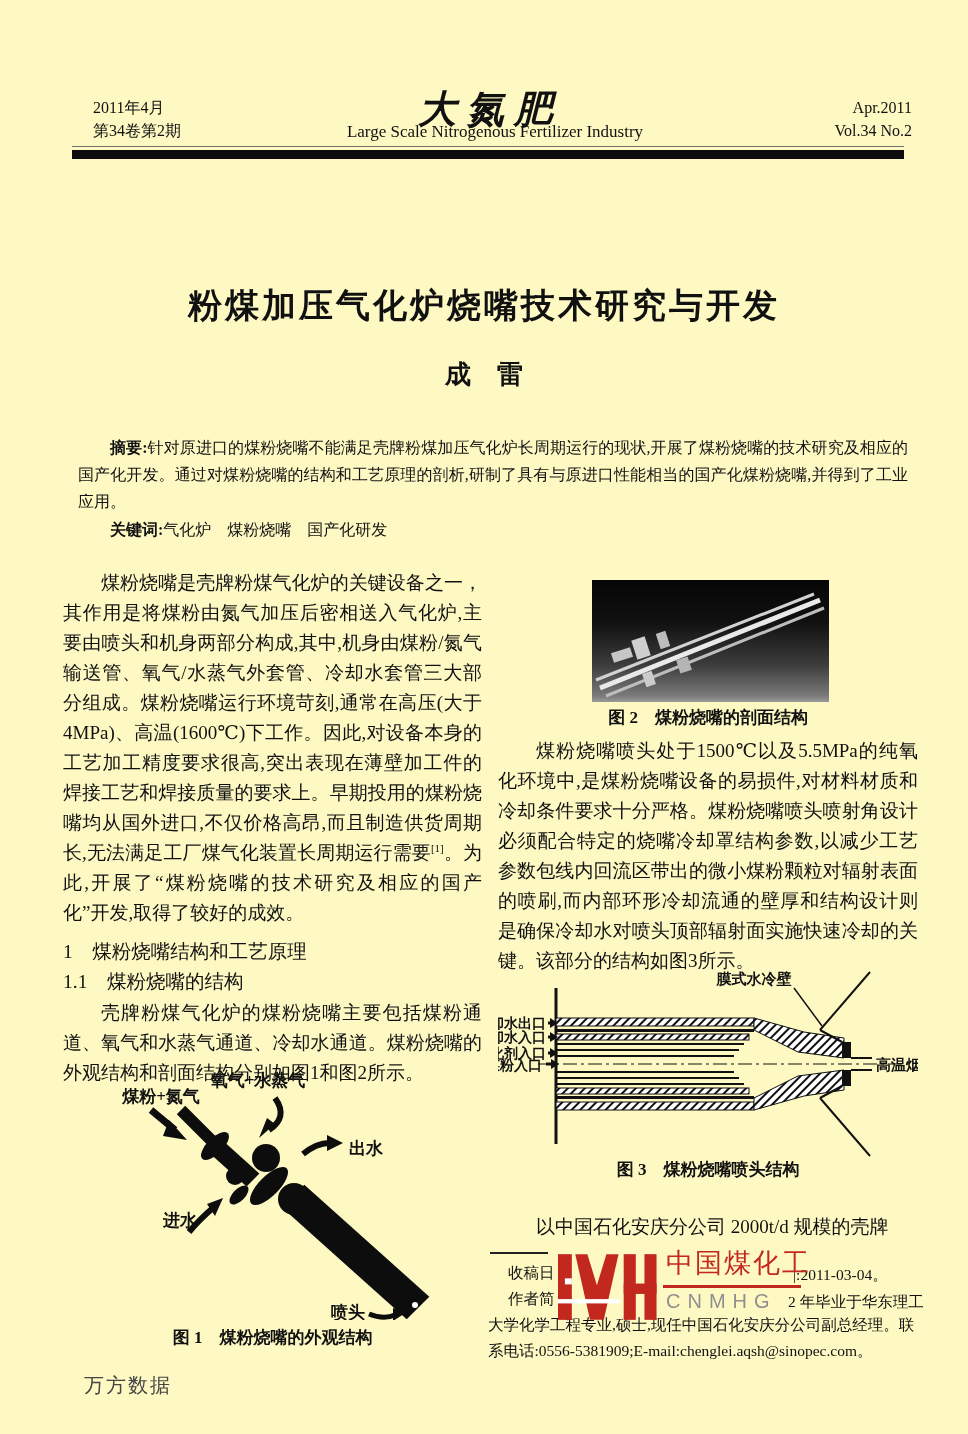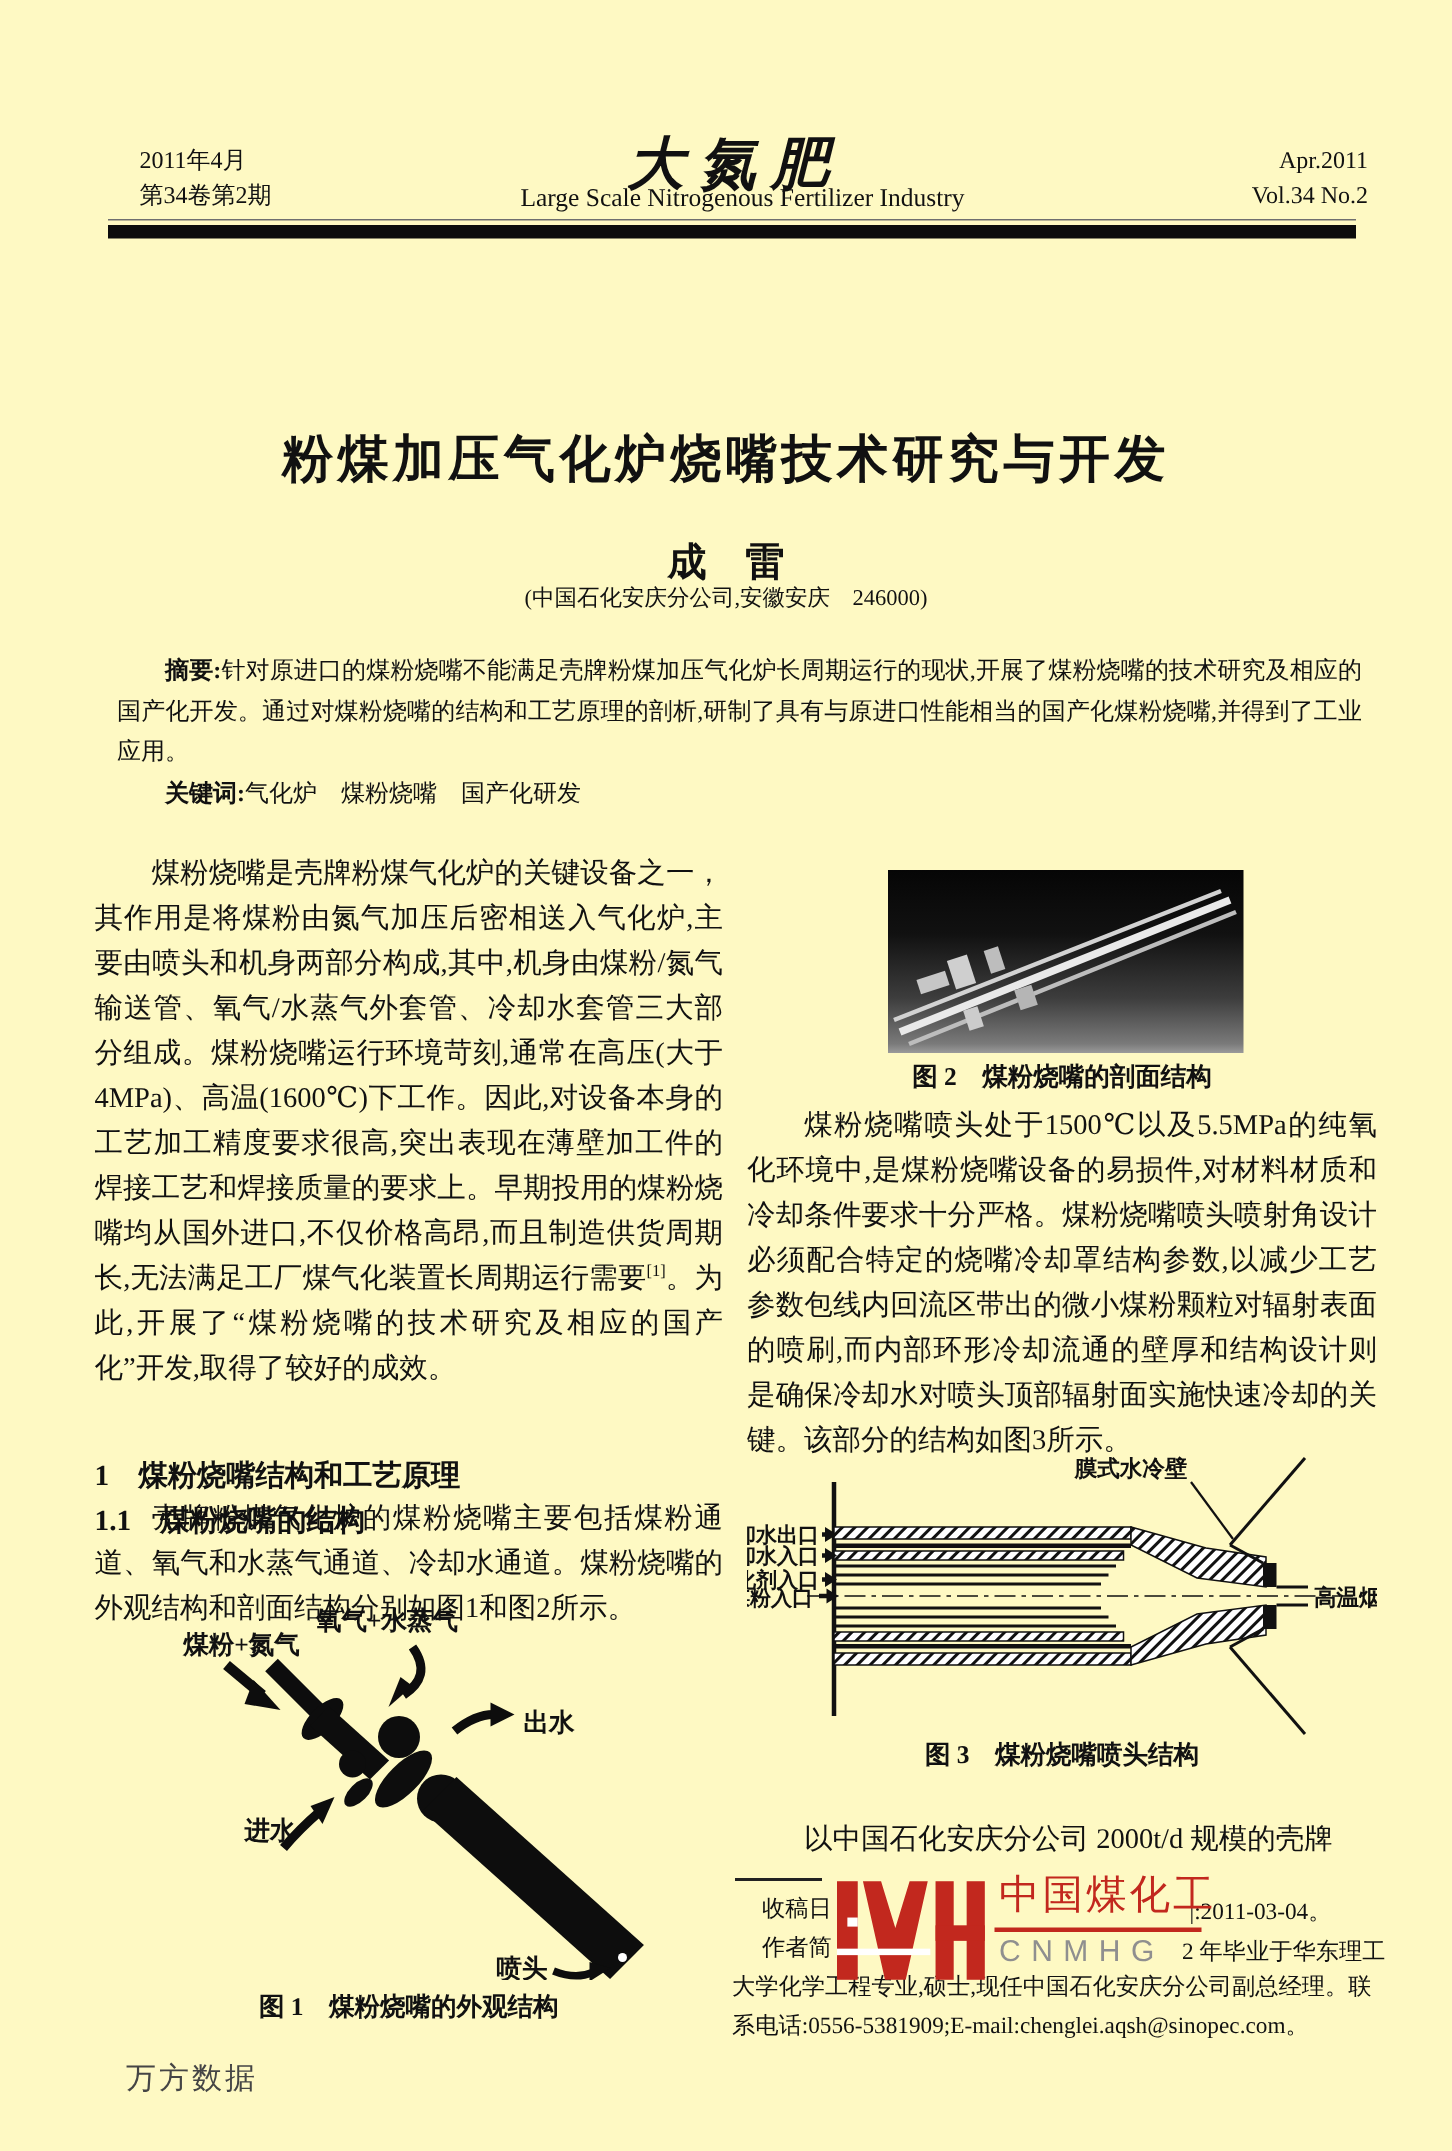--- a/index.html
+++ b/index.html
@@ -16,21 +16,21 @@
   .title{left:0;top:283px;width:968px;text-align:center;font-size:34px;font-weight:bold;letter-spacing:3px;}
   .author{left:0;top:357px;width:968px;text-align:center;font-size:26px;font-weight:bold;}
   .affil{left:0;top:389px;width:968px;text-align:center;font-size:15px;}
   .abstract{left:78px;top:434px;width:830px;font-size:16px;line-height:27px;
             text-align:justify;text-indent:2em;}
   .keywords{left:78px;top:516px;width:830px;font-size:16px;line-height:27px;text-indent:2em;}
   .b{font-weight:bold;text-align:center;}
   .col{width:419px;font-size:19px;line-height:30px;text-align:justify;}
   .indent{text-indent:2em;}
   sup.ref{font-size:11px;vertical-align:super;line-height:0;}
-  .h-sec{font-size:19.5px;font-weight:bold;margin-top:32px;}
+  .h-sec{font-size:19.5px;font-weight:normal;}
   .caption{font-size:17px;font-weight:bold;text-align:center;}
   .photo{background:linear-gradient(180deg,#060606 0%,#111 35%,#3d3d3d 70%,#7a7a7a 95%,#9a9a9a 100%);}
   .footer-txt{font-size:15.5px;line-height:26px;}
   .wm-cn{font-size:27px;color:#c2281e;letter-spacing:2px;font-family:"Liberation Sans","DejaVu Sans",sans-serif;}
   .wm-underline{height:3px;background:#c2281e;}
   .wm-en{font-size:20px;letter-spacing:7px;color:#8f8f8f;font-family:"Liberation Sans","DejaVu Sans",sans-serif;}
   .wanfang{font-size:20px;color:#454545;font-family:"Liberation Sans","DejaVu Sans",sans-serif;letter-spacing:2px;}
   svg text{font-family:"Liberation Serif","DejaVu Serif",serif;fill:#111;}
 </style>
 </head>
@@ -46,21 +46,20 @@
   <div class="abs logo-en">Large Scale Nitrogenous Fertilizer Industry</div>
   <div class="abs jp-right">
     <div>Apr.2011</div>
     <div>Vol.34 No.2</div>
   </div>
   <div class="abs rule-thin"></div>
   <div class="abs rule-thick"></div>
 
   <div class="abs title">粉煤加压气化炉烧嘴技术研究与开发</div>
   <div class="abs author">成　雷</div>
-  <div class="abs affil">(中国石化安庆分公司,安徽安庆　246000)</div>
 
   <div class="abs abstract"><span class="b">摘要:</span><span>针对原进口的煤粉烧嘴不能满足壳牌粉煤加压气化炉长周期运行的现状,开展了煤粉烧嘴的技术研究及相应的国产化开发。通过对煤粉烧嘴的结构和工艺原理的剖析,研制了具有与原进口性能相当的国产化煤粉烧嘴,并得到了工业应用。</span></div>
   <div class="abs keywords"><span class="b">关键词:</span><span>气化炉　煤粉烧嘴　国产化研发</span></div>
 
   <div class="abs col indent" style="left:63px;top:568px;"><span>煤粉烧嘴是壳牌粉煤气化炉的关键设备之一，其作用是将煤粉由氮气加压后密相送入气化炉,主要由喷头和机身两部分构成,其中,机身由煤粉/氮气输送管、氧气/水蒸气外套管、冷却水套管三大部分组成。煤粉烧嘴运行环境苛刻,通常在高压(大于4MPa)、高温(1600℃)下工作。因此,对设备本身的工艺加工精度要求很高,突出表现在薄壁加工件的焊接工艺和焊接质量的要求上。早期投用的煤粉烧嘴均从国外进口,不仅价格高昂,而且制造供货周期长,无法满足工厂煤气化装置长周期运行需要</span><sup class="ref">[1]</sup><span>。为此,开展了“煤粉烧嘴的技术研究及相应的国产化”开发,取得了较好的成效。</span></div>
 
   <div class="abs h-sec" style="left:63px;top:938px;">1　煤粉烧嘴结构和工艺原理</div>
   <div class="abs h-sec" style="left:63px;top:968px;">1.1　煤粉烧嘴的结构</div>
   <div class="abs col indent" style="left:63px;top:998px;">壳牌粉煤气化炉的煤粉烧嘴主要包括煤粉通道、氧气和水蒸气通道、冷却水通道。煤粉烧嘴的外观结构和剖面结构分别如图1和图2所示。</div>
 

